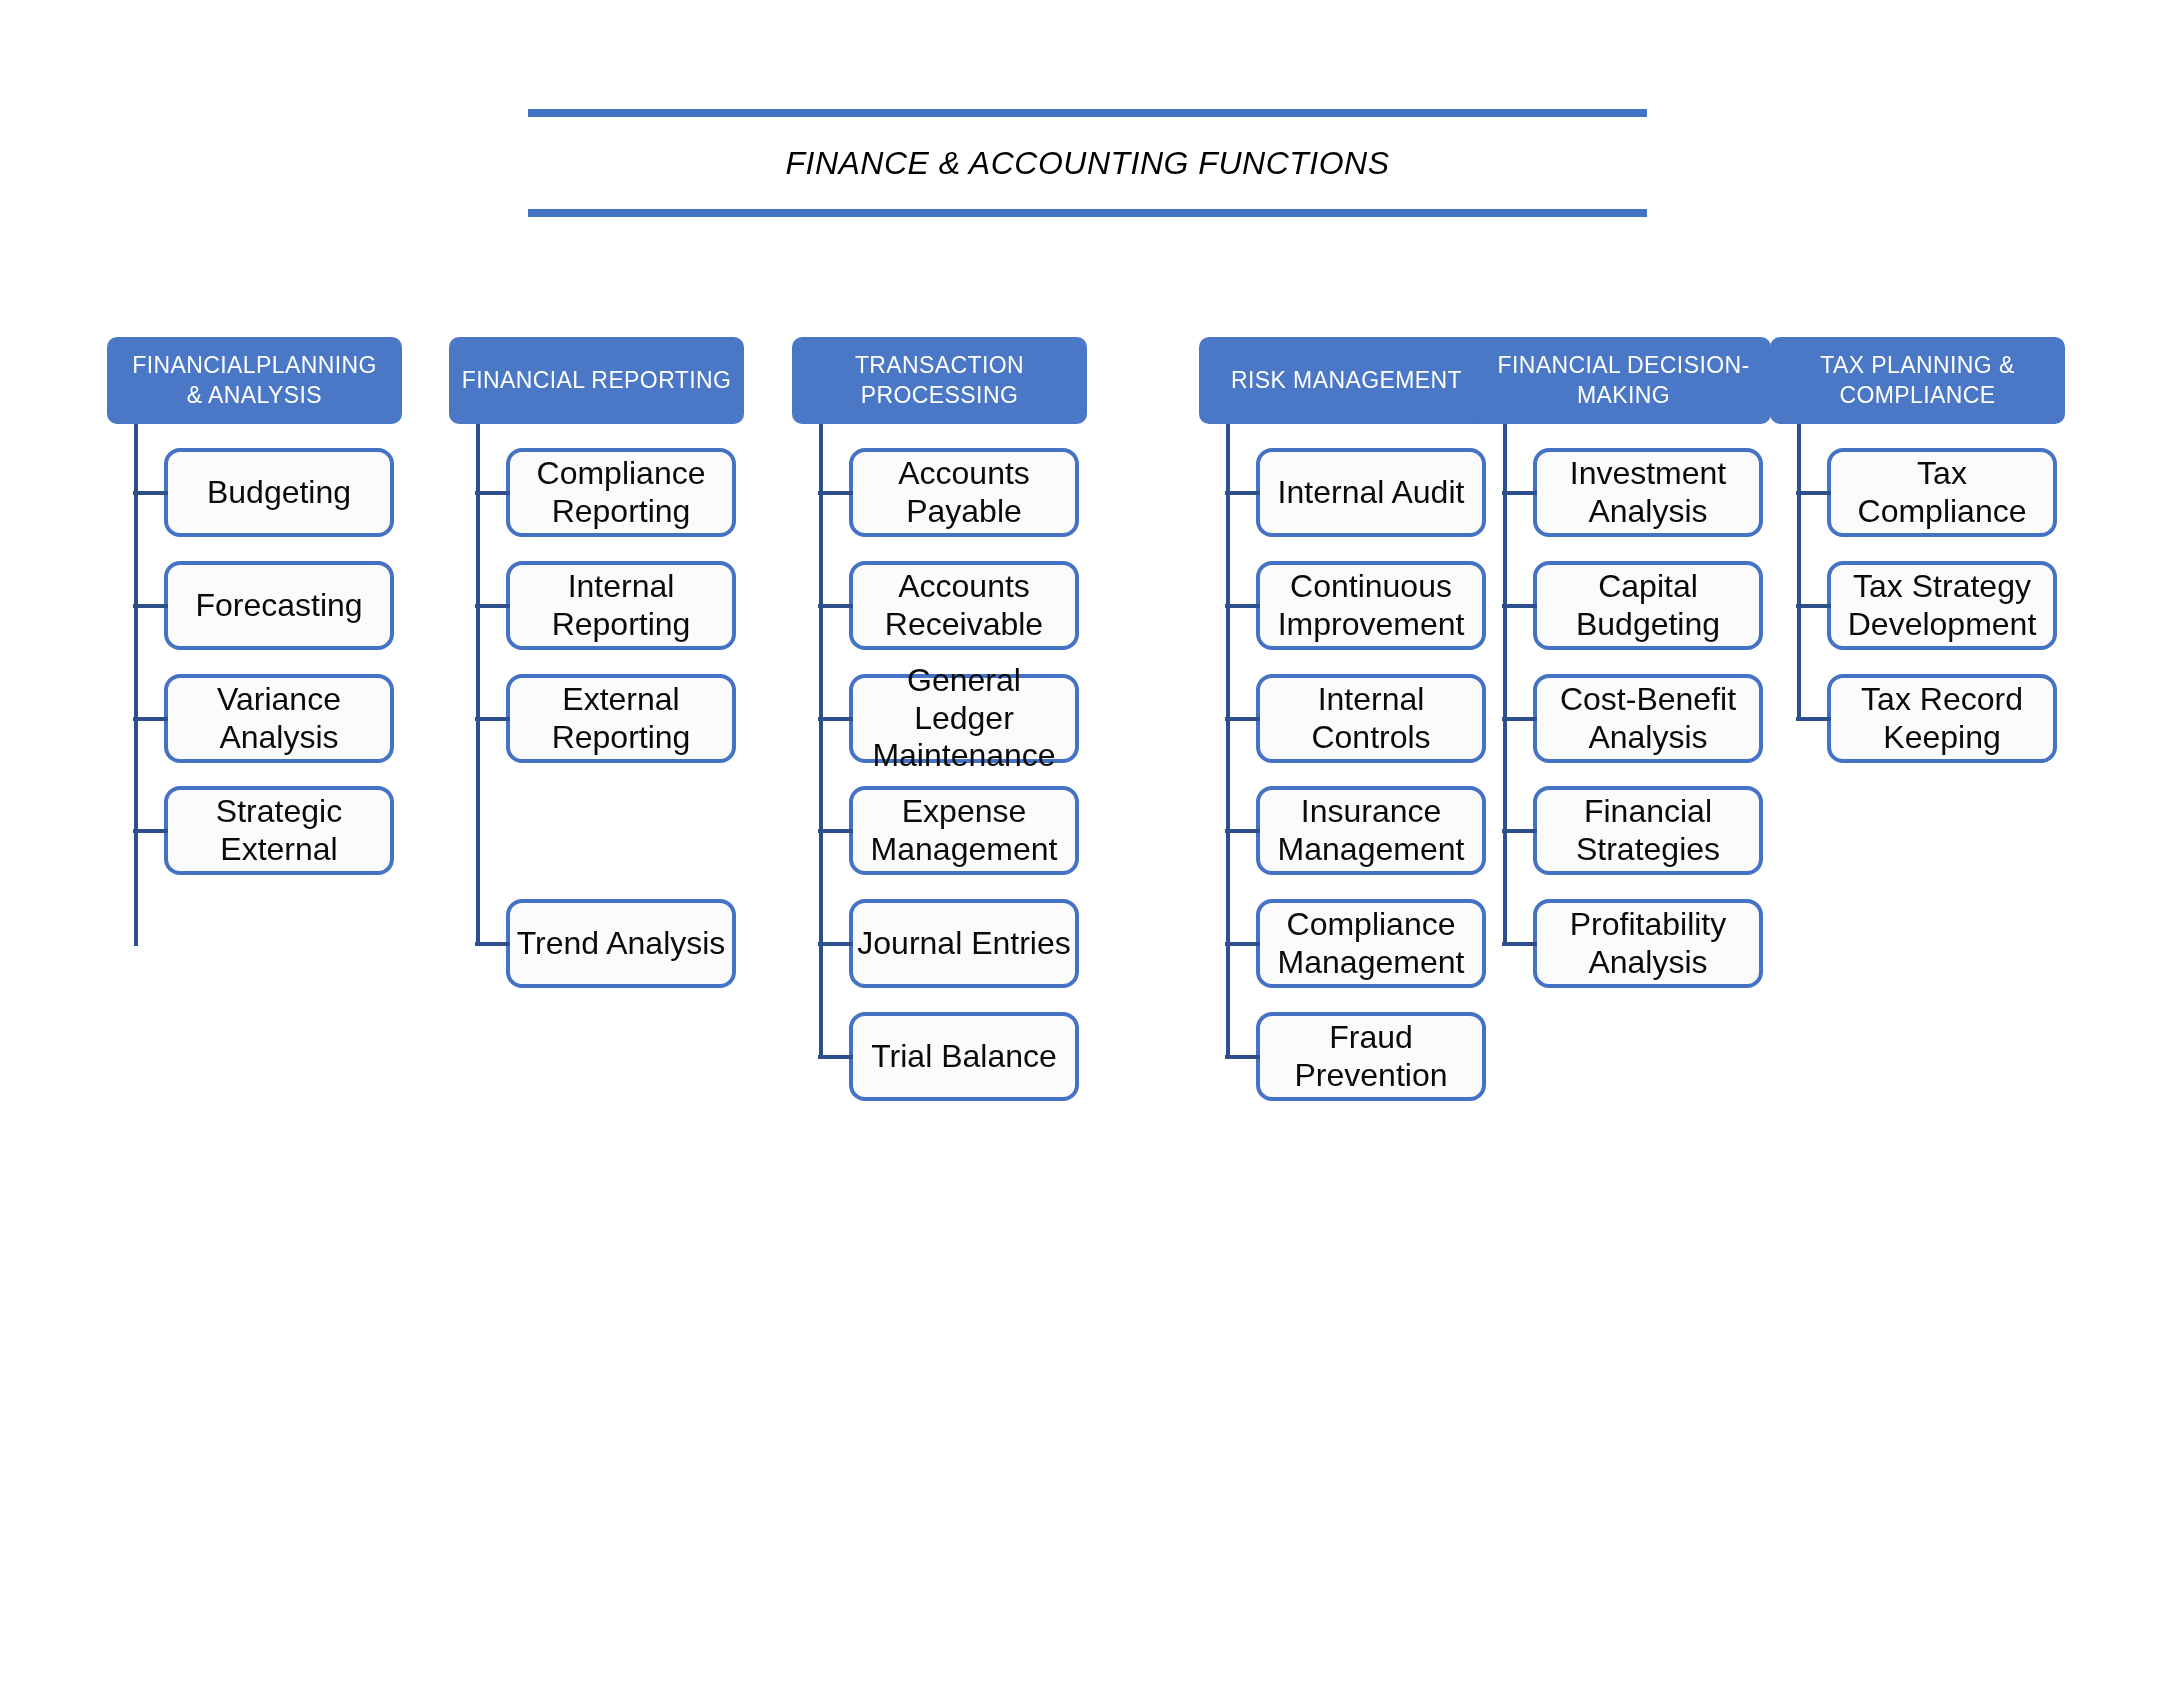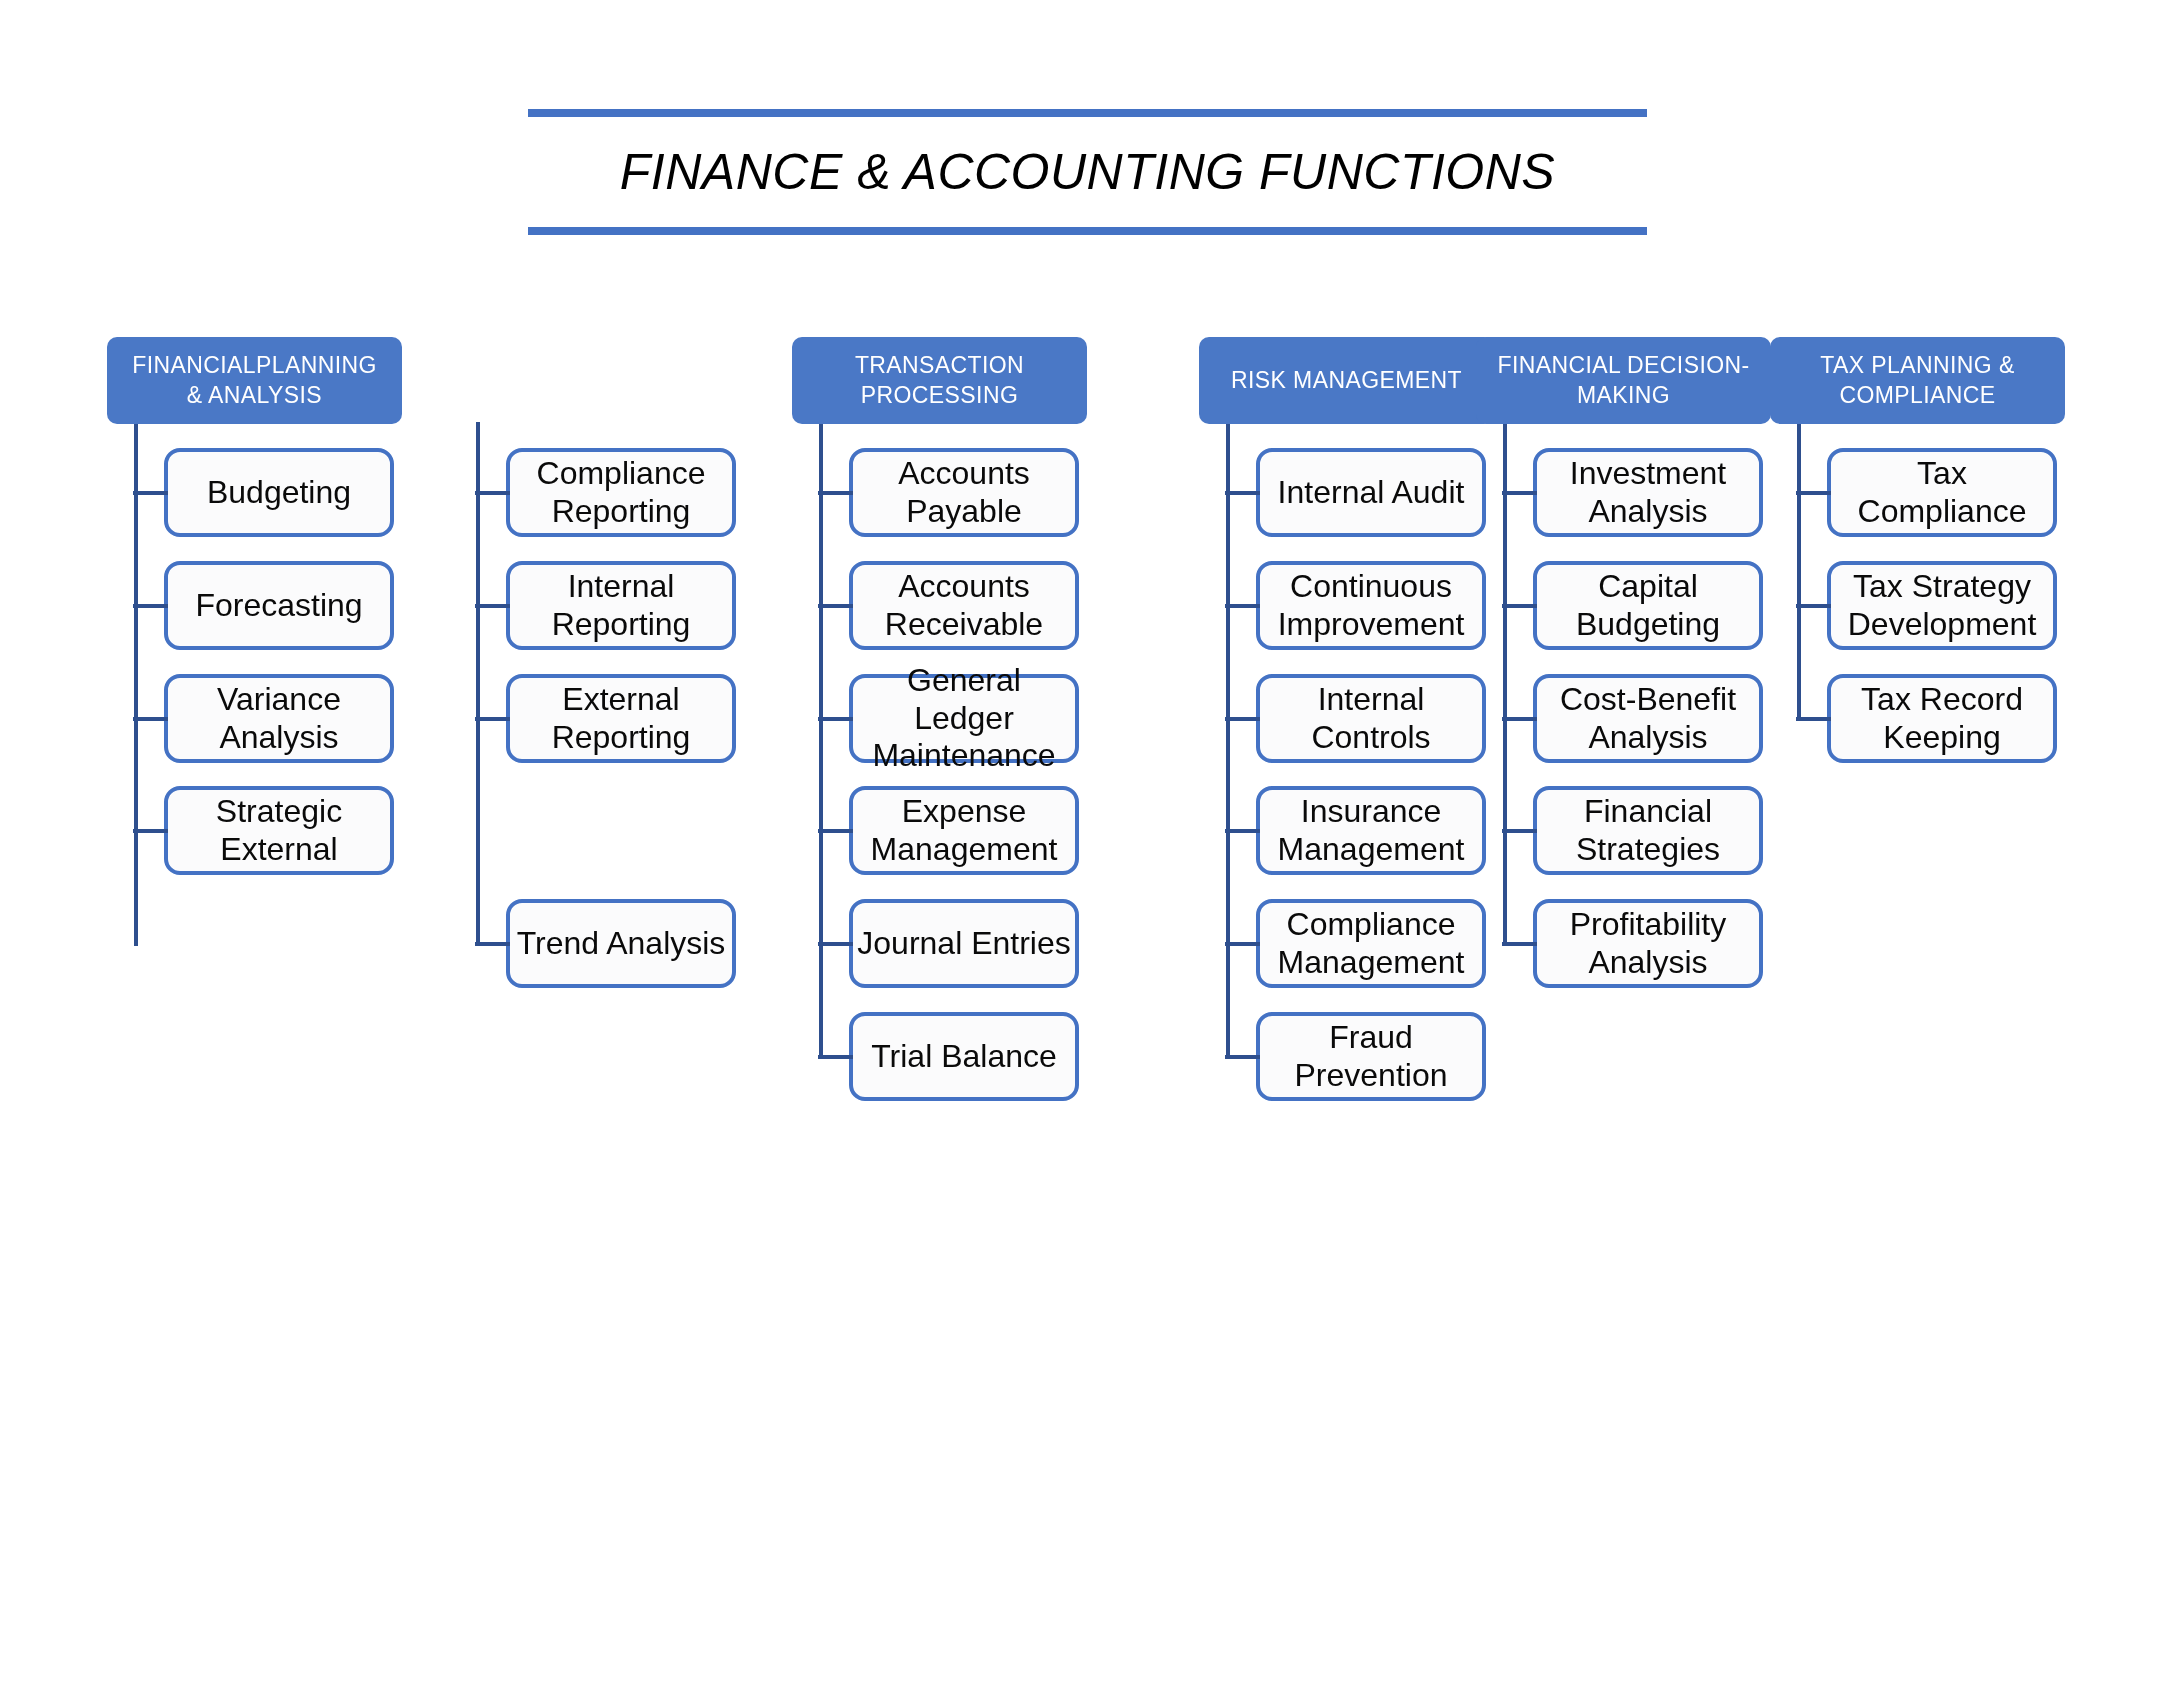--- a/index.html
+++ b/index.html
@@ -8,22 +8,22 @@
     width:2178px;height:1683px;
     background:#ffffff;
     font-family:"Liberation Sans", sans-serif;
     overflow:hidden;
   }
 
   
   .title-wrap{position:absolute;left:528px;top:109px;width:1119px;}
   .rule{height:8px;background:#4472C4;}
   .title-text{
-    height:110px;display:flex;align-items:center;justify-content:center;
-    font-size:50px;font-style:italic;color:#000;letter-spacing:0.5px;
+    height:92px;display:flex;align-items:center;justify-content:center;
+    font-size:32px;font-style:italic;color:#000;letter-spacing:0.5px;
     white-space:nowrap;
   }
 
   
   .col{position:absolute;top:337px;width:295px;height:812px;}
   .c0{left:107px}.c1{left:449px}.c2{left:792px}.c3{left:1199px}.c4{left:1476px}.c5{left:1770px}
 
   .hdr{
     position:absolute;top:0;left:0;width:295px;height:87px;
     background:#4A78C6;border-radius:10px;
@@ -69,20 +69,21 @@
     <div class="node r0">Budgeting</div>
     <div class="node r1">Forecasting</div>
     <div class="node r2">Variance
 Analysis</div>
     <div class="node r3">Strategic
 External</div>
   </section>
 
   <section class="col c1 n5">
     <div class="trunk"></div>
+    <div class="hdr">FINANCIAL REPORTING</div>
     <div class="node r0">Compliance
 Reporting</div>
     <div class="node r1">Internal
 Reporting</div>
     <div class="node r2">External
 Reporting</div>
     <div class="node r4">Trend Analysis</div>
   </section>
 
   <section class="col c2 n6">

